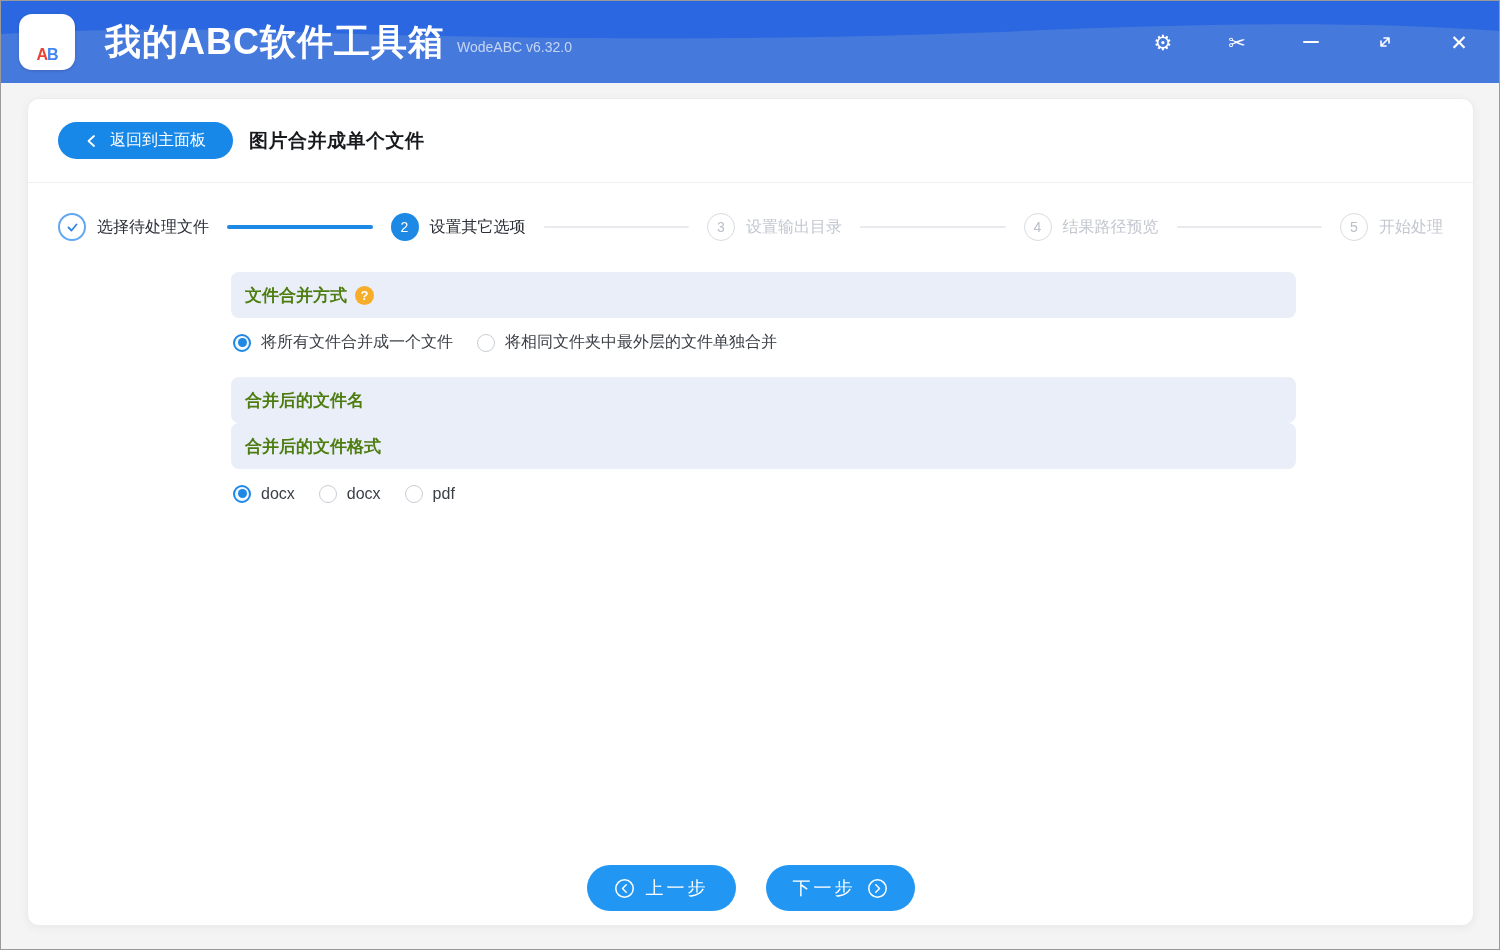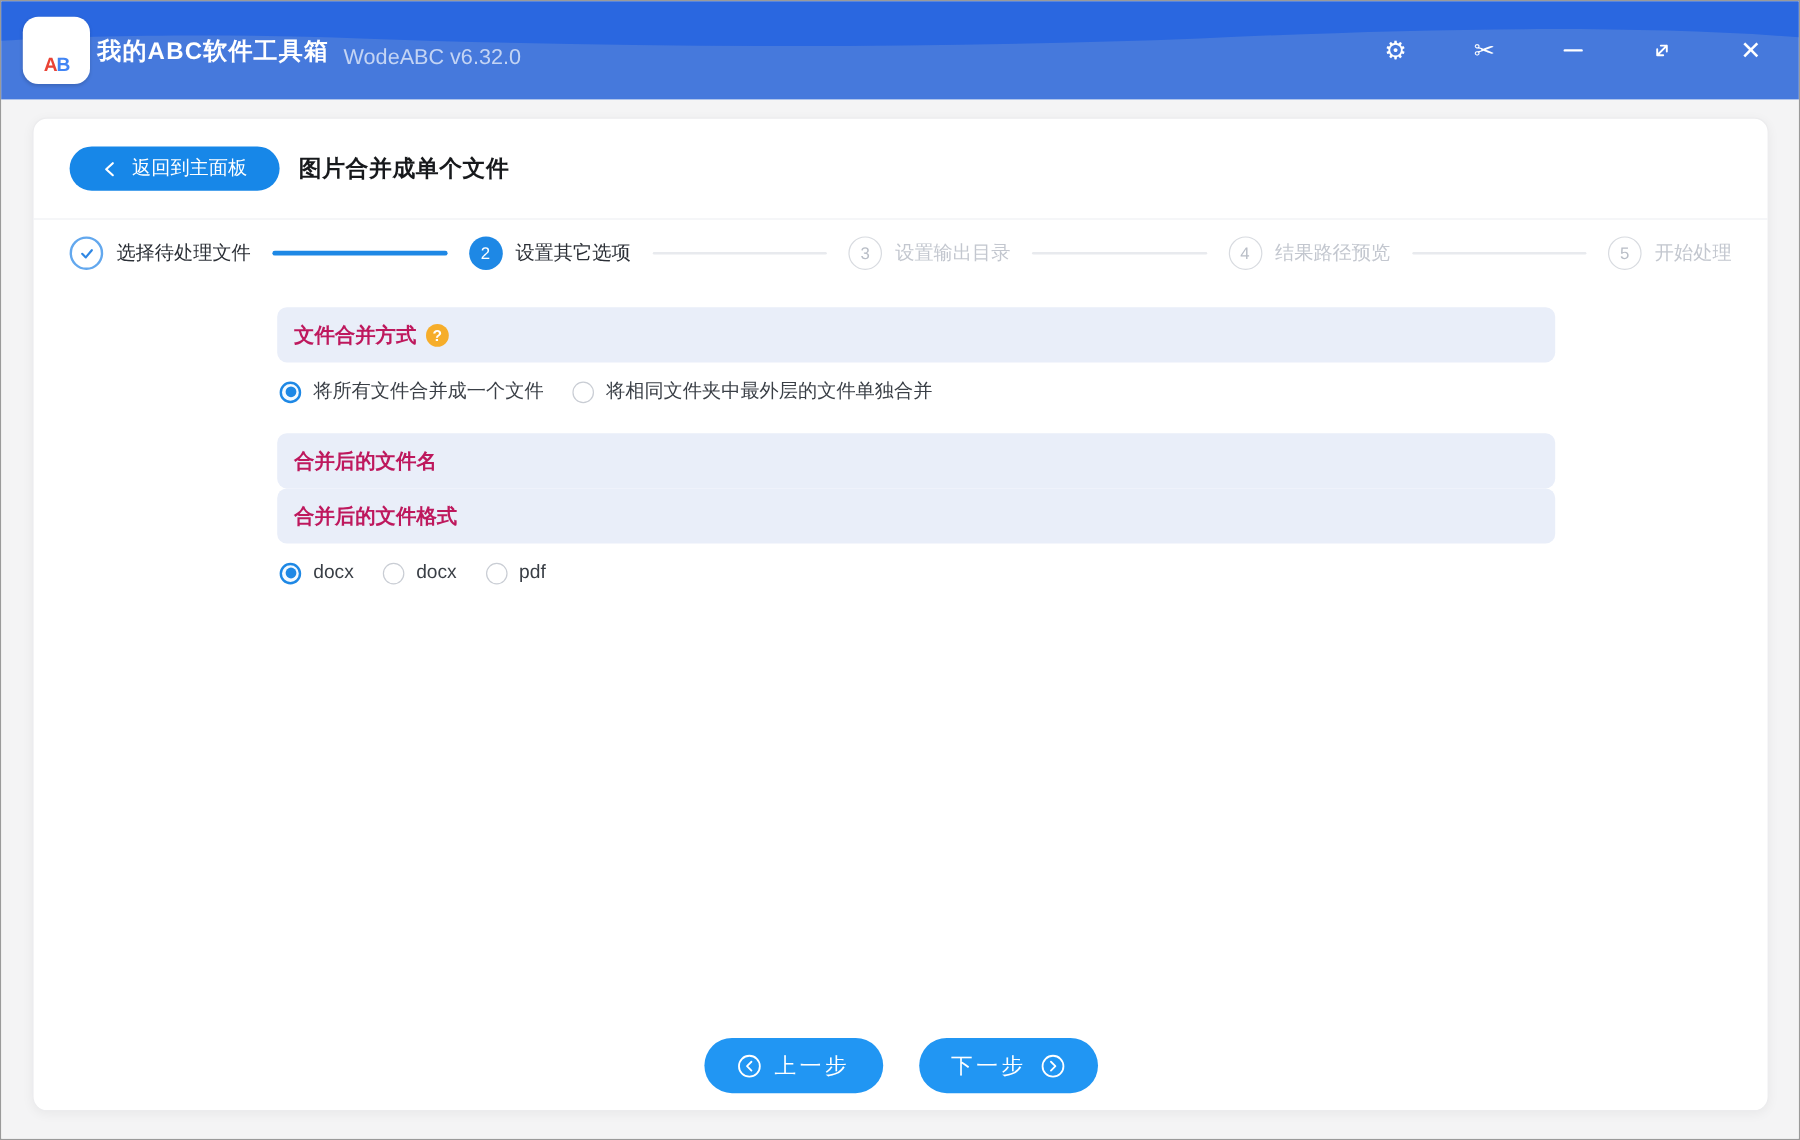--- a/index.html
+++ b/index.html
@@ -10,53 +10,53 @@
   .titlebar { position:relative; height:82px; background:#4679DC; display:flex; align-items:center; padding:0 28px 0 18px; overflow:hidden; }
   .titlebar-wave { position:absolute; left:0; top:0; width:100%; height:100%; pointer-events:none; }
   .titlebar > .tb-content { position:relative; z-index:2; display:flex; align-items:center; width:100%; }
   .logo { width:56px; height:56px; background:#fff; border-radius:13px; position:relative; flex-shrink:0; box-shadow:0 1px 3px rgba(0,0,0,.15); }
   .logo .arc { position:absolute; left:10px; top:7px; width:36px; height:36px; border-radius:50%; border:5px solid transparent; }
   .arc-green  { border-top-color:#34A853; transform:rotate(-28deg); }
   .arc-yellow { border-top-color:#FBBC05; transform:rotate(35deg); }
   .arc-blue   { border-left-color:#4285F4; transform:rotate(18deg); }
   .logo .ab { position:absolute; left:0; right:0; bottom:6px; text-align:center; font-size:16px; font-weight:bold; letter-spacing:-1px; }
   .logo .ab .a { color:#EA4335; } .logo .ab .b { color:#4285F4; }
-  .app-title { color:#fff; font-size:20px; font-weight:bold; margin-left:6px; letter-spacing:1px; }
-  .app-version { color:rgba(255,255,255,.68); font-size:18px; margin-left:12px; margin-top:10px; }
+  .app-title { color:#fff; font-size:36px; font-weight:bold; margin-left:30px; letter-spacing:1px; }
+  .app-version { color:rgba(255,255,255,.68); font-size:14px; margin-left:12px; margin-top:10px; }
   .tb-spacer { flex:1; }
   .tb-icons { display:flex; align-items:center; gap:50px; color:#fff; }
   .tb-icon { font-size:21px; line-height:1; cursor:pointer; color:#fff; display:flex; align-items:center; justify-content:center; width:24px; height:24px; }
   .minimize-bar { width:16px; height:2px; background:#fff; border-radius:1px; }
 
   
   .page { position:absolute; left:0; right:0; top:82px; bottom:0; background:#f4f4f5; }
   .card { position:absolute; left:26px; top:15px; width:1447px; height:828px; background:#fff; border:1px solid #ececee; border-radius:12px; box-shadow:0 2px 10px rgba(0,0,0,.05); }
 
   .card-header { height:84px; display:flex; align-items:center; padding:4px 30px; border-bottom:1px solid #eef0f4; }
   .back-btn { display:inline-flex; align-items:center; gap:12px; background:#1787E8; color:#fff; height:37px; padding:0 27px; border-radius:19px; font-size:16px; cursor:pointer; border:none; }
   .page-title { font-size:19px; font-weight:bold; color:#17191c; margin-left:16px; letter-spacing:.5px; }
 
   
-  .stepper { display:flex; align-items:center; margin-top:14px; padding:0 30px; }
+  .stepper { display:flex; align-items:center; margin-top:30px; padding:0 30px; }
   .step { display:flex; align-items:center; gap:11px; flex-shrink:0; }
   .step-circle { width:28px; height:28px; border-radius:50%; display:flex; align-items:center; justify-content:center; font-size:14px; position:relative; }
   .step-label { font-size:16px; color:#2b2f36; }
   .step .check-icon { display:none; }
   .step.st-done .step-circle { border:2px solid #63A8EE; color:transparent; }
   .step.st-done .check-icon { display:block; }
   .step.st-active .step-circle { background:#1E88E5; color:#fff; }
   .step.st-pending .step-circle { border:1.5px solid #d8dbe0; color:#b9bec7; }
   .step.st-pending .step-label { color:#c3c7cf; }
   .connector { flex:1; height:2px; background:#e8eaee; margin:0 18px; border-radius:2px; }
   .connector.done { background:#1E88E5; height:4px; }
 
   
   .content { margin-top:31px; padding:0 177px 0 203px; }
   .band { height:46px; background:#E9EEF9; border-radius:8px; display:flex; align-items:center; padding:0 14px; }
-  .band-title { font-size:17px; font-weight:bold; color:#be185d; }
+  .band-title { font-size:17px; font-weight:bold; color:#4d7c0f; }
   .help-icon { width:19px; height:19px; border-radius:50%; background:#F6AD2A; color:#fff; font-size:13px; font-weight:bold; display:flex; align-items:center; justify-content:center; margin-left:8px; cursor:pointer; }
   .opt-row { display:flex; align-items:center; gap:24px; margin:11px 0 21px 2px; height:27px; }
   .opt { display:flex; align-items:center; gap:10px; font-size:16px; color:#3a3f46; cursor:pointer;justify-content:space-between; }
   .radio { width:18px; height:18px; border-radius:50%; border:1.5px solid #c9cdd4; background:#fff; position:relative; flex-shrink:0; }
   .radio.checked { border:2px solid #1E88E5; background:#f4faff; }
   .radio.checked::after { content:""; position:absolute; inset:2.5px; border-radius:50%; background:#1E88E5; }
 
   
   .footer { position:absolute; left:0; right:0; bottom:14px; display:flex; justify-content:center; gap:30px; }
   .nav-btn { display:flex; align-items:center; gap:11px; height:46px; padding:0 27px; border-radius:23px; background:#2196F3; color:#fff; font-size:18px; letter-spacing:3px; border:none; cursor:pointer; }

